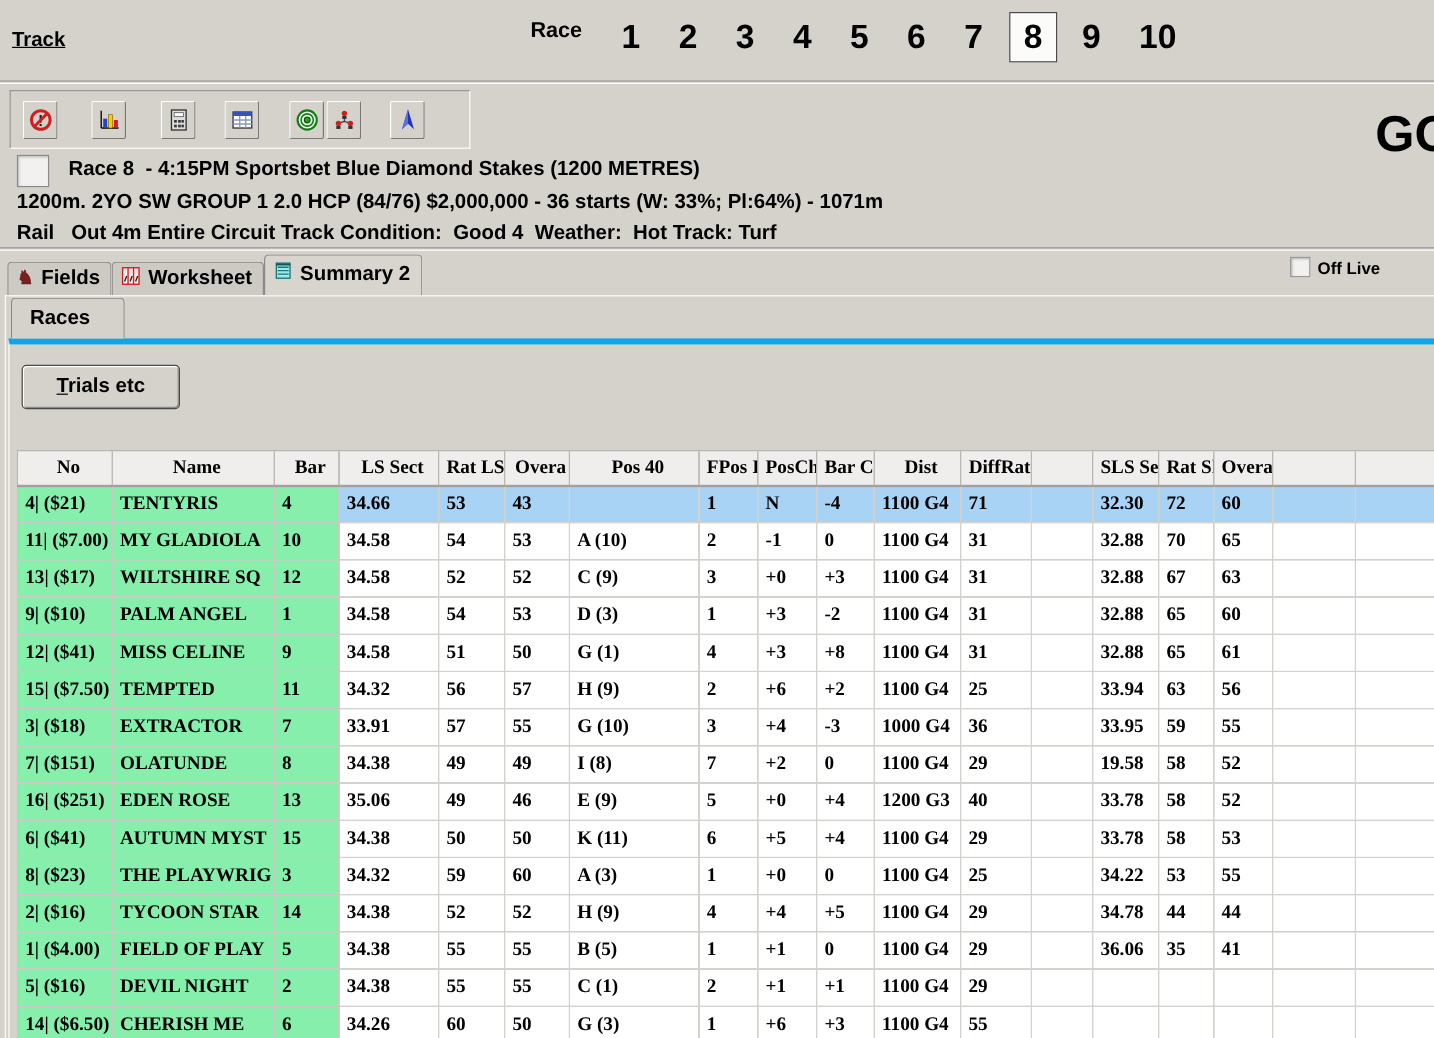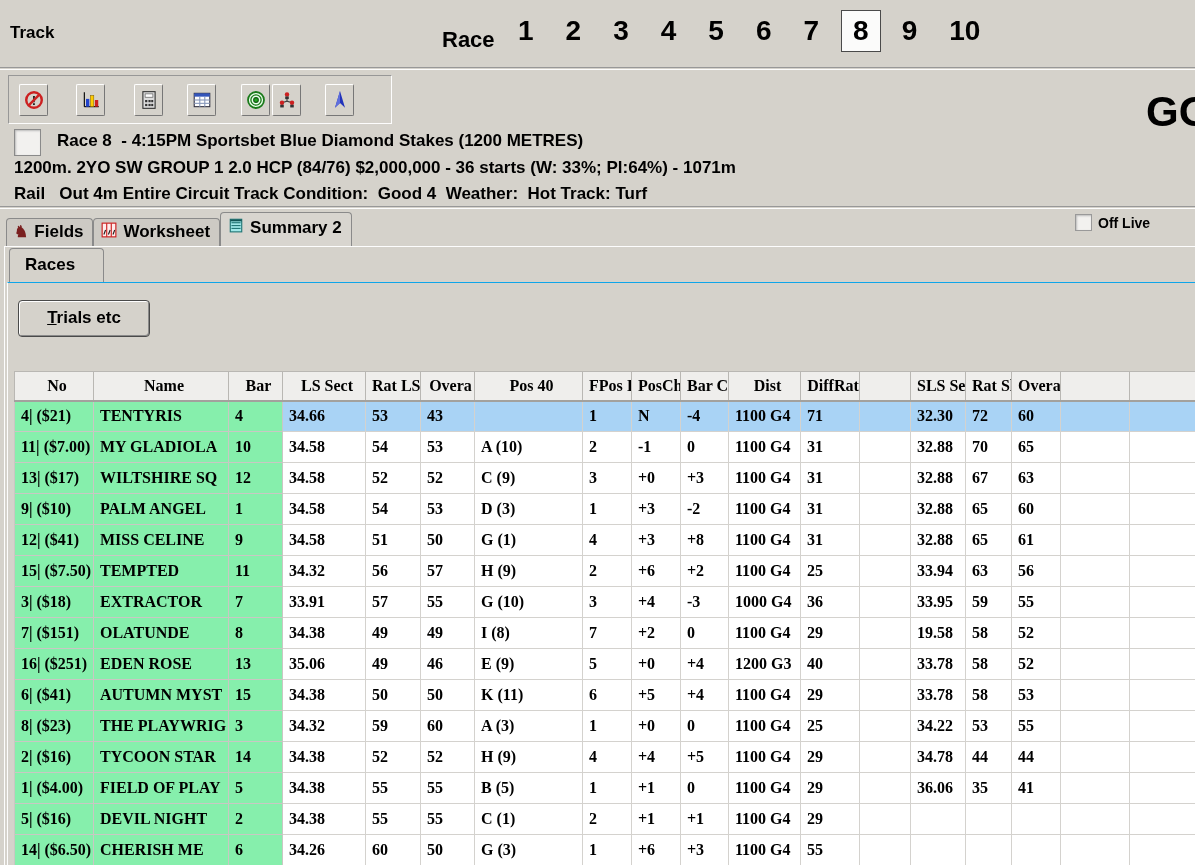--- a/index.html
+++ b/index.html
@@ -7,29 +7,29 @@
   body {
     position:relative;
     background:#d5d2cb;
     font-family:"Liberation Sans", sans-serif;
     color:#000;
   }
   .pre { white-space:pre; }
 
   
   .topbar { position:absolute; left:0; top:0; width:1195px; height:68px; }
-  .track-label { position:absolute; left:10px; top:23px; font-size:17px; font-weight:bold; }
+  .track-label { position:absolute; left:10px; top:23px; font-size:17px; font-weight:bold;text-decoration:underline; }
   .combo { position:absolute; left:66px; top:16px; width:362px; height:33px;
     background:#fff; border:1px solid #7a7a7a;
     box-shadow:inset 1px 1px 0 #9a9a9a; }
   .combo .val { position:absolute; left:8px; top:5px; font-size:17px; font-weight:bold; white-space:pre; }
   .combo .btn { position:absolute; right:2px; top:2px; width:24px; height:27px;
     background:#d5d2cb; border:1px solid; border-color:#fff #777 #777 #fff;
     text-align:center; line-height:25px; font-size:9px; cursor:default; }
-  .race-label { position:absolute; left:442px; top:27px; font-size:22px; font-weight:bold; }
+  .race-label { position:absolute; left:442px; top:15px; font-size:18px; font-weight:bold; }
   .race-nums { position:absolute; left:508px; top:10px; display:flex; align-items:center; }
   .race-num { font-size:28px; font-weight:bold; padding:4px 10px; margin-right:12px; line-height:1; }
   .race-num.selected { border:1px solid #4a4a4a; background:#fbfbfa; padding:6px 11px; margin-right:11px; }
 
   .hdiv { position:absolute; left:0; width:1195px; height:3px;
     border-top:1px solid #989898; border-bottom:1px solid #fdfdfd; }
   .hdiv1 { top:67px; } .hdiv2 { top:206px; }
 
   
   .toolbar { position:absolute; left:8px; top:75px; width:384px; height:49px;
@@ -60,21 +60,21 @@
     box-shadow:inset 1px 1px 2px #bbb; }
   .offlive .lbl { font-size:14px; font-weight:bold; white-space:nowrap;text-align:center; }
 
   
   .panel { position:absolute; left:4px; top:246px; width:1191px; height:619px;
     background:#d5d2cb; border-top:1px solid #fdfdfd; border-left:1px solid #fdfdfd; }
   .races-tab { position:absolute; left:4px; top:1px; padding:6px 28px 8px 15px;
     border:1px solid #8a8a8a; border-bottom:none; border-radius:4px 4px 0 0;
     background:#d5d2cb; font-size:17px; font-weight:bold; height:34px; z-index:2; }
   .inner { position:absolute; left:2px; top:35px; right:0; bottom:0;
-    border-top:1px solid #0ea5e9; border-left:1px solid #fdfdfd; background:#d5d2cb; }
+    border-top:5px solid #0ea5e9; border-left:1px solid #fdfdfd; background:#d5d2cb; }
   .trials-btn { position:absolute; left:10px; top:17px; width:132px; height:37px;
     background:#d5d2cb; border:1px solid #4a4a4a; border-radius:4px;
     box-shadow:inset 1px 1px 0 #fff, inset -1px -1px 0 #8a8a8a;
     font-size:17px; font-weight:bold; text-align:center; line-height:34px;
     font-family:"Liberation Sans", sans-serif; }
 
   
   .table-wrap { position:absolute; left:6px; top:88px; right:0; bottom:0; overflow:hidden; }
   table.grid { border-collapse:collapse; table-layout:fixed; width:1183px;
     font-family:"Liberation Serif", serif; }

